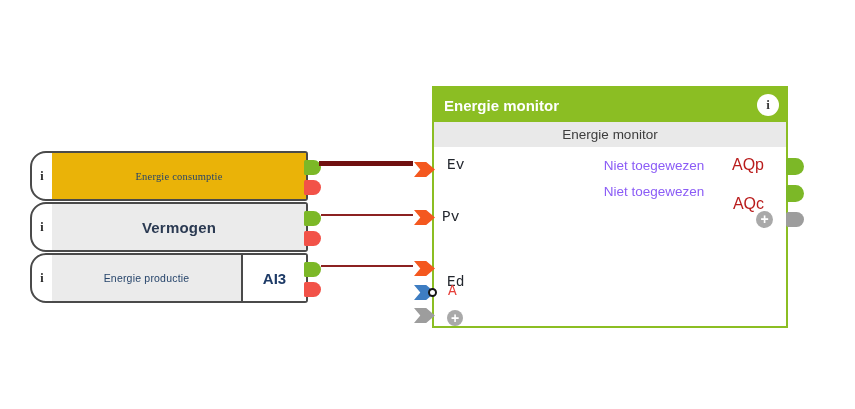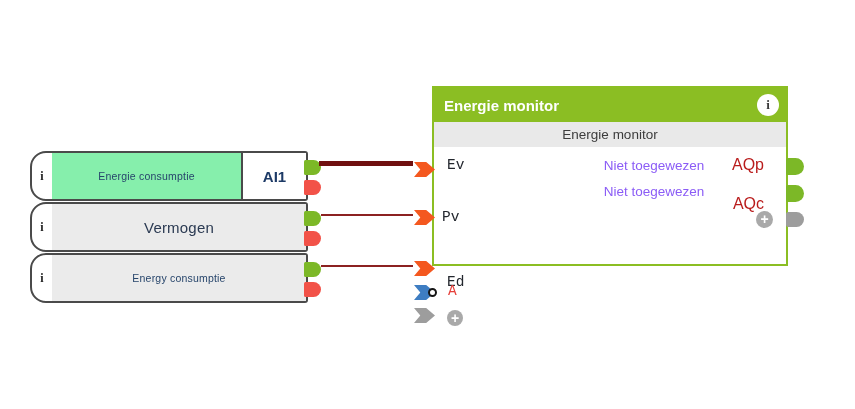--- a/index.html
+++ b/index.html
@@ -11,36 +11,36 @@
   .iblock{
     position:absolute;left:30px;width:278px;height:50px;box-sizing:border-box;
     background:#fff;border:2px solid #4a4a4a;border-radius:16px 3px 3px 16px;
     display:flex;align-items:stretch;
   }
   .istrip{width:20px;display:flex;align-items:center;justify-content:center;}
   .i-glyph{font-family:"Liberation Serif",serif;font-weight:bold;font-style:normal;
     font-size:12px;color:#222;line-height:1;}
   .ilabel{flex:1;display:flex;align-items:center;justify-content:center;
     font-size:10.5px;color:#27456b;letter-spacing:.2px;}
-  .ilabel.big{font-size:15px;font-weight:normal;color:#2b3a52;}
-  .ilabel.sel{background:#86efac;}
+  .ilabel.big{font-size:15px;font-weight:bold;color:#2b3a52;}
+  .ilabel.sel{background:#eab308;font-family:Liberation Serif, serif;}
   .ilabel.gray{background:#ebebeb;}
   .iport-cell{width:63px;border-left:2px solid #4a4a4a;display:flex;align-items:center;
     justify-content:center;font-size:15px;font-weight:bold;color:#1d3a66;background:#fff;}
   .pill{position:absolute;width:17px;height:15px;border-radius:2px 10px 10px 2px;}
   .pill.green{background:#7cb827;}
   .pill.red{background:#f25248;}
   .pill.out-g{right:-15px;top:7px;}
   .pill.out-r{right:-15px;bottom:4px;}
   
   .wire{position:absolute;background:#8c2121;}
   .wire.thick{background:#701010;}
   
   .mblock{
-    position:absolute;left:432px;top:86px;width:356px;height:180px;box-sizing:border-box;
+    position:absolute;left:432px;top:86px;width:356px;height:242px;box-sizing:border-box;
     background:#fff;border:2px solid #8bbe23;
   }
   .mheader{height:34px;background:#8bbe23;display:flex;align-items:center;
     padding:0 7px 0 10px;}
   .mtitle{flex:1;color:#ffffff;font-size:15px;font-weight:bold;}
   .info-btn{width:22px;height:22px;border-radius:50%;background:#fff;display:flex;
     align-items:center;justify-content:center;font-family:"Liberation Serif",serif;
     font-weight:bold;font-size:13px;color:#3a3a3a;}
   .msub{height:25px;background:#e9e9e9;display:flex;align-items:center;justify-content:center;
     font-size:13.5px;color:#3c3c3c;}
@@ -66,39 +66,39 @@
 </head>
 <body>
 
 <div class="canvas">
 
   <div class="iblock" style="top:151px">
     <div class="istrip">
       <span class="i-glyph">i</span>
     </div>
     <div class="ilabel sel">Energie consumptie</div>
-    <div class="iport-cell">AI1</div>
     <span class="pill green out-g"></span>
     <span class="pill red out-r"></span>
   </div>
 
   <div class="iblock" style="top:202px">
     <div class="istrip">
       <span class="i-glyph">i</span>
     </div>
     <div class="ilabel big gray">Vermogen</div>
     <span class="pill green out-g"></span>
     <span class="pill red out-r"></span>
   </div>
 
   <div class="iblock" style="top:253px">
     <div class="istrip">
       <span class="i-glyph">i</span>
     </div>
-    <div class="ilabel gray">Energy consumptie</div>
+    <div class="ilabel gray">Energie productie</div>
+    <div class="iport-cell">AI3</div>
     <span class="pill green out-g"></span>
     <span class="pill red out-r"></span>
   </div>
 
   <div class="wire thick" style="left:319px;top:161px;width:94px;height:5px"></div>
   <div class="wire" style="left:321px;top:214px;width:92px;height:2px"></div>
   <div class="wire" style="left:321px;top:265px;width:92px;height:2px"></div>
 
   <div class="mblock">
     <div class="mheader">

